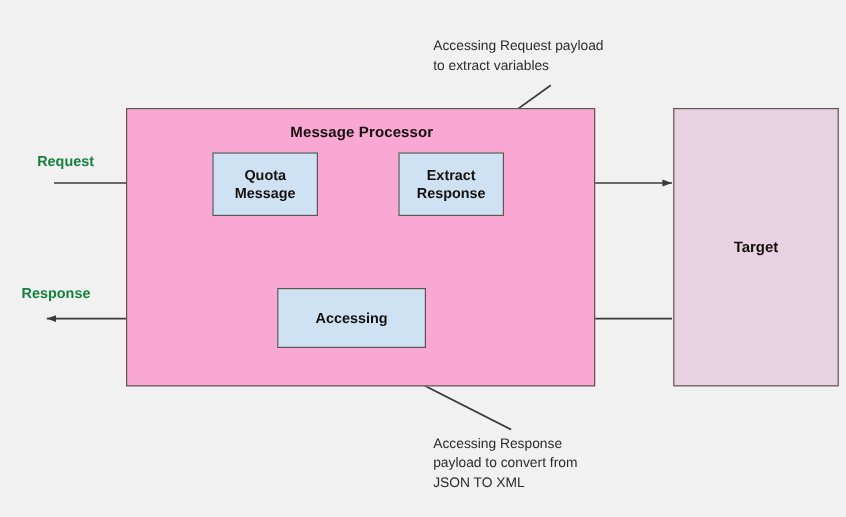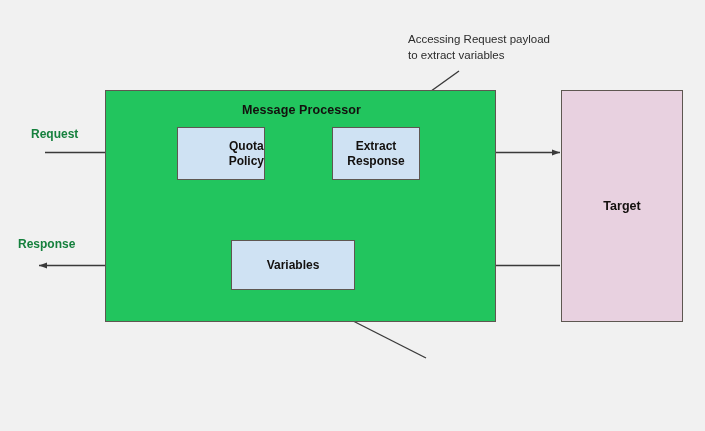--- a/index.html
+++ b/index.html
@@ -35,21 +35,21 @@
     align-items: center;
     justify-content: center;
     text-align: center;
   }
   
   #message-processor {
     left: 105px;
     top: 90px;
     width: 391px;
     height: 232px;
-    background: #22c55e;
+    background: #f9a8d4;
     border: 1.5px solid #5e5751;
     display: block;
   }
   #message-processor-title {
     position: absolute;
     left: 0;
     top: 12px;
     width: 391px;
     text-align: center;
     font-size: 12.5px;
@@ -64,39 +64,38 @@
     font-size: 12px;
     font-weight: bold;
     color: #13100e;
     line-height: 1.25;
   }
   #quota-policy-box {
     left: 177px;
     top: 127px;
     width: 88px;
     height: 53px;
-    justify-content: flex-end;
   }
   #extract-variables-box {
     left: 332px;
     top: 127px;
     width: 88px;
     height: 53px;
   }
   #jsontoxml-box {
     left: 231px;
     top: 240px;
     width: 124px;
     height: 50px;
   }
   
   #target-box {
     left: 561px;
     top: 90px;
-    width: 122px;
+    width: 138px;
     height: 232px;
     background: #e8d1e0;
     border: 1.5px solid #5e5751;
     font-size: 12.5px;
     font-weight: bold;
     color: #13100e;
   }
   
   .flow-label {
     position: absolute;
@@ -117,21 +116,20 @@
   .annotation {
     position: absolute;
     font-size: 11.5px;
     color: #2b2b2b;
     line-height: 1.42;
     white-space: pre-line;
   }
   #annotation-request {
     left: 361px;
     top: 31px;
-    margin-left: 47px;
   }
   #annotation-response {
     left: 361px;
     top: 362px;
   }
 </style>
 </head>
 <body>
 
 <div id="diagram-canvas">
@@ -174,38 +172,41 @@
     </g>
   </svg>
 
   <div class="node" id="message-processor">
     <div id="message-processor-title">Message Processor</div>
   </div>
 
   <div class="node policy-box" id="quota-policy-box">
     <div>
       <span>Quota</span><br>
-      <span>Policy</span>
+      <span>Message</span>
     </div>
   </div>
 
   <div class="node policy-box" id="extract-variables-box">
     <div>
       <span>Extract</span><br>
       <span>Response</span>
     </div>
   </div>
 
   <div class="node policy-box" id="jsontoxml-box">
-    <span>Variables</span>
+    <span>Accessing</span>
   </div>
 
   <div class="node" id="target-box">
     <span>Target</span>
   </div>
 
   <div class="flow-label" id="request-label">Request</div>
   <div class="flow-label" id="response-label">Response</div>
 
   <div class="annotation" id="annotation-request">Accessing Request payload
 to extract variables</div>
+  <div class="annotation" id="annotation-response">Accessing Response
+payload to convert from
+JSON TO XML</div>
 
 </div>
 
 </body></html>

